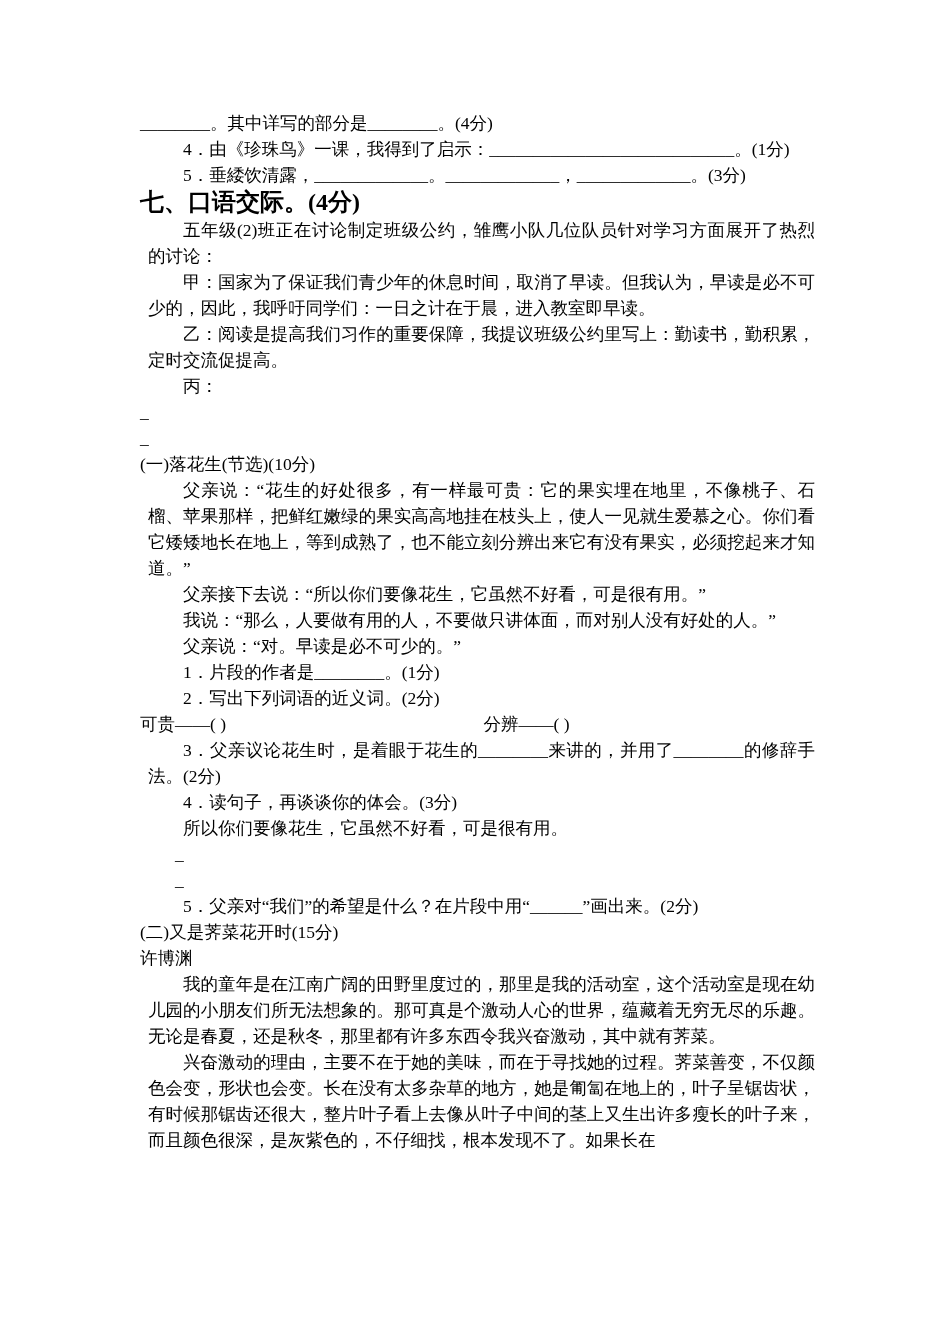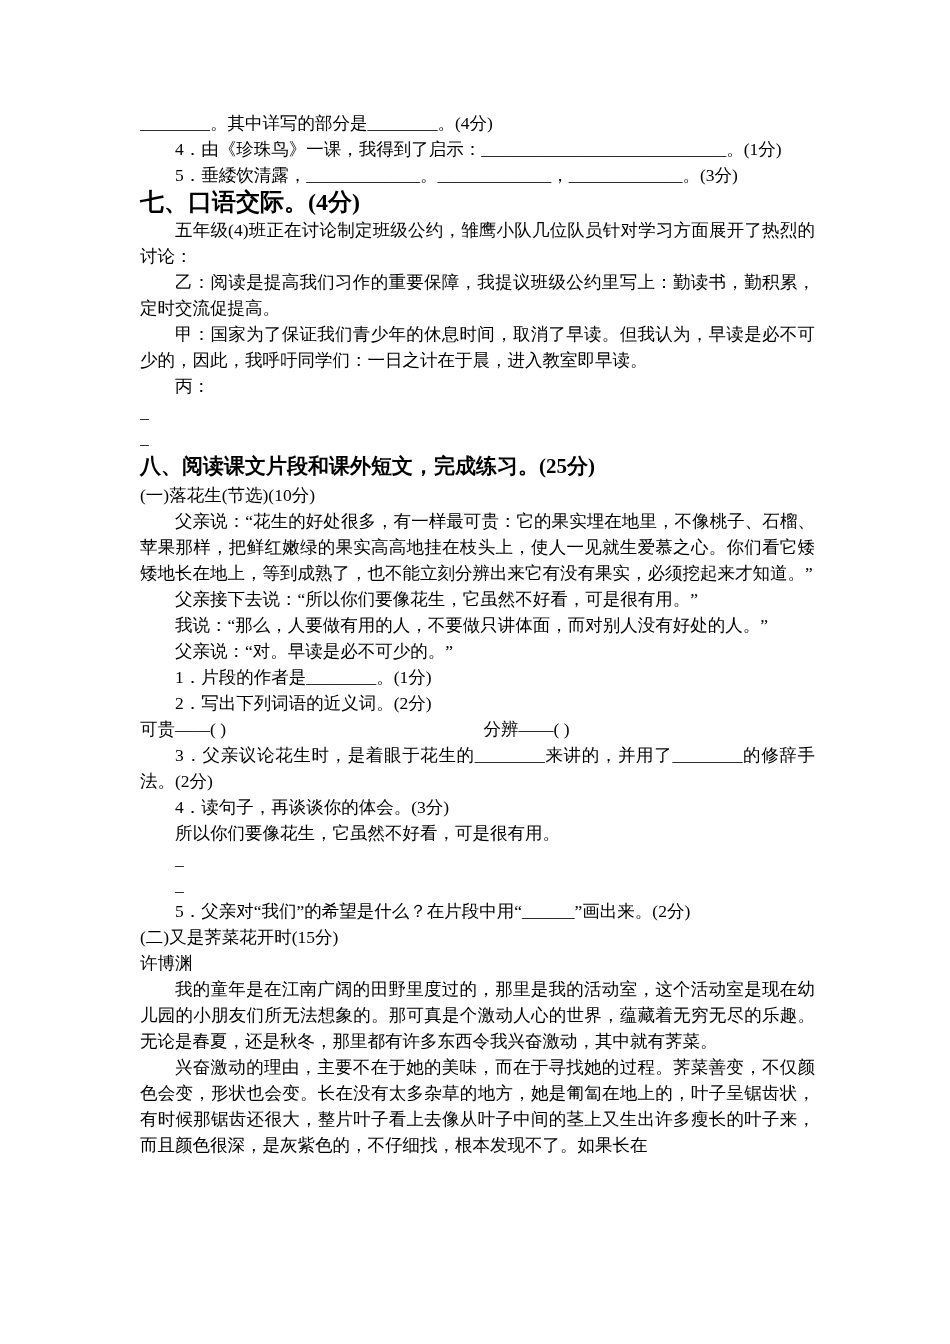--- a/index.html
+++ b/index.html
@@ -9,21 +9,21 @@
     height: 1344px;
     background: #ffffff;
     color: #000000;
     font-family: "Liberation Serif", "DejaVu Serif", serif;
     font-size: 17.5px;
     line-height: 26px;
     padding: 110px 135px 30px 140px;
     overflow: hidden;
   }
   .para { text-align: justify; }
-  .indent { text-indent: 2em; }
+  .indent { text-indent: 2em; margin-left: 8px; }
   .h7 {
     font-weight: bold;
     font-size: 24px;
     line-height: 29px;
   }
   .h8 {
     font-weight: bold;
     font-size: 21px;
     line-height: 31px;
   }
@@ -36,28 +36,27 @@
 </head>
 <body>
 
 <div class="page">
 
   <p class="para">________。其中详写的部分是________。(4分)</p>
   <p class="para indent">4．由《珍珠鸟》一课，我得到了启示：____________________________。(1分)</p>
   <p class="para indent">5．垂緌饮清露，_____________。_____________，_____________。(3分)</p>
 
   <h2 class="para h7">七、口语交际。(4分)</h2>
-  <p class="para indent">五年级(4)班正在讨论制定班级公约，雏鹰小队几位队员针对学习方面展开了热烈的讨论：</p>
+  <p class="para indent">五年级(2)班正在讨论制定班级公约，雏鹰小队几位队员针对学习方面展开了热烈的讨论：</p>
+  <p class="para indent">甲：国家为了保证我们青少年的休息时间，取消了早读。但我认为，早读是必不可少的，因此，我呼吁同学们：一日之计在于晨，进入教室即早读。</p>
   <p class="para indent">乙：阅读是提高我们习作的重要保障，我提议班级公约里写上：勤读书，勤积累，定时交流促提高。</p>
-  <p class="para indent">甲：国家为了保证我们青少年的休息时间，取消了早读。但我认为，早读是必不可少的，因此，我呼吁同学们：一日之计在于晨，进入教室即早读。</p>
   <p class="para indent">丙：</p>
   <p class="para blank-line">_</p>
   <p class="para blank-line">_</p>
 
-  <h2 class="para h8">八、阅读课文片段和课外短文，完成练习。(25分)</h2>
   <p class="para center">(一)落花生(节选)(10分)</p>
   <p class="para indent">父亲说：“花生的好处很多，有一样最可贵：它的果实埋在地里，不像桃子、石榴、苹果那样，把鲜红嫩绿的果实高高地挂在枝头上，使人一见就生爱慕之心。你们看它矮矮地长在地上，等到成熟了，也不能立刻分辨出来它有没有果实，必须挖起来才知道。”</p>
   <p class="para indent">父亲接下去说：“所以你们要像花生，它虽然不好看，可是很有用。”</p>
   <p class="para indent">我说：“那么，人要做有用的人，不要做只讲体面，而对别人没有好处的人。”</p>
   <p class="para indent">父亲说：“对。早读是必不可少的。”</p>
   <p class="para indent">1．片段的作者是________。(1分)</p>
   <p class="para indent">2．写出下列词语的近义词。(2分)</p>
   <div class="para row">
     <span class="left">可贵——(        )</span>
     <span>分辨——(        )</span>

